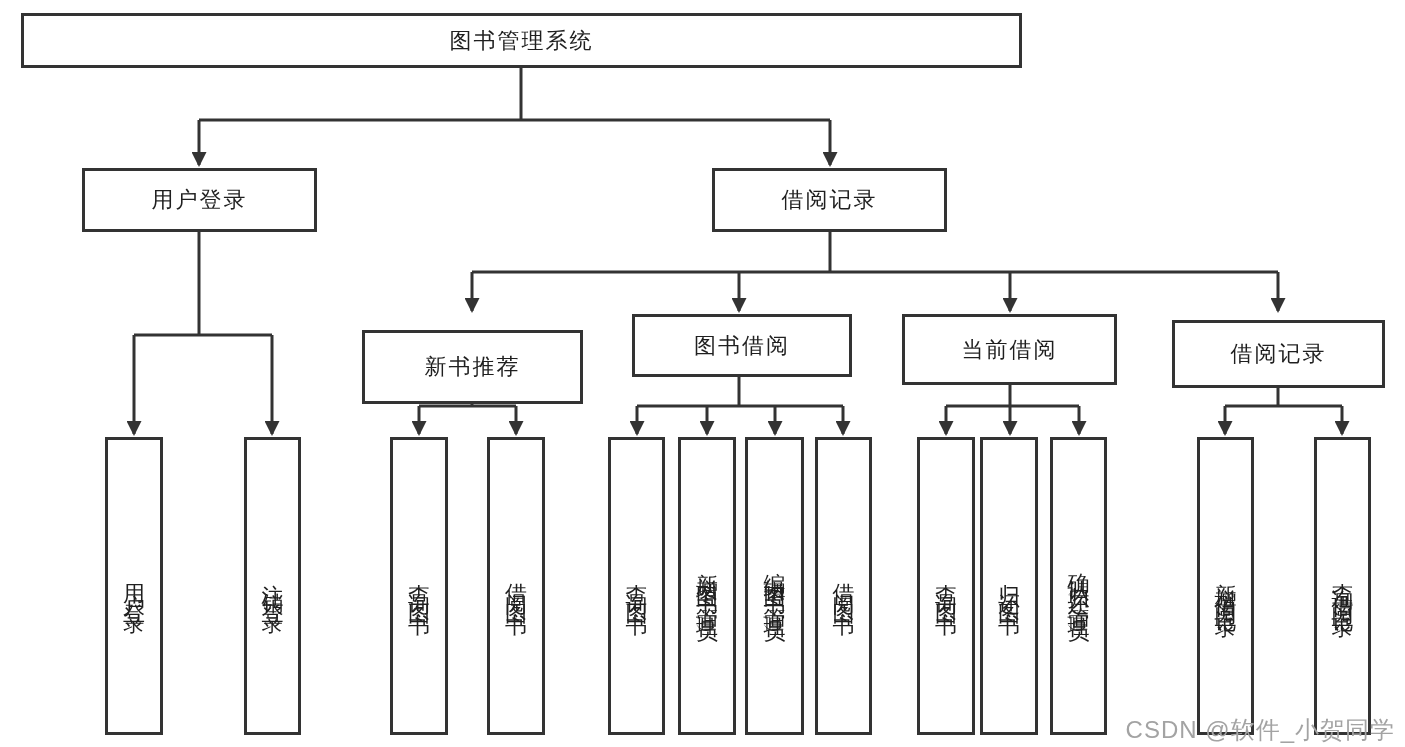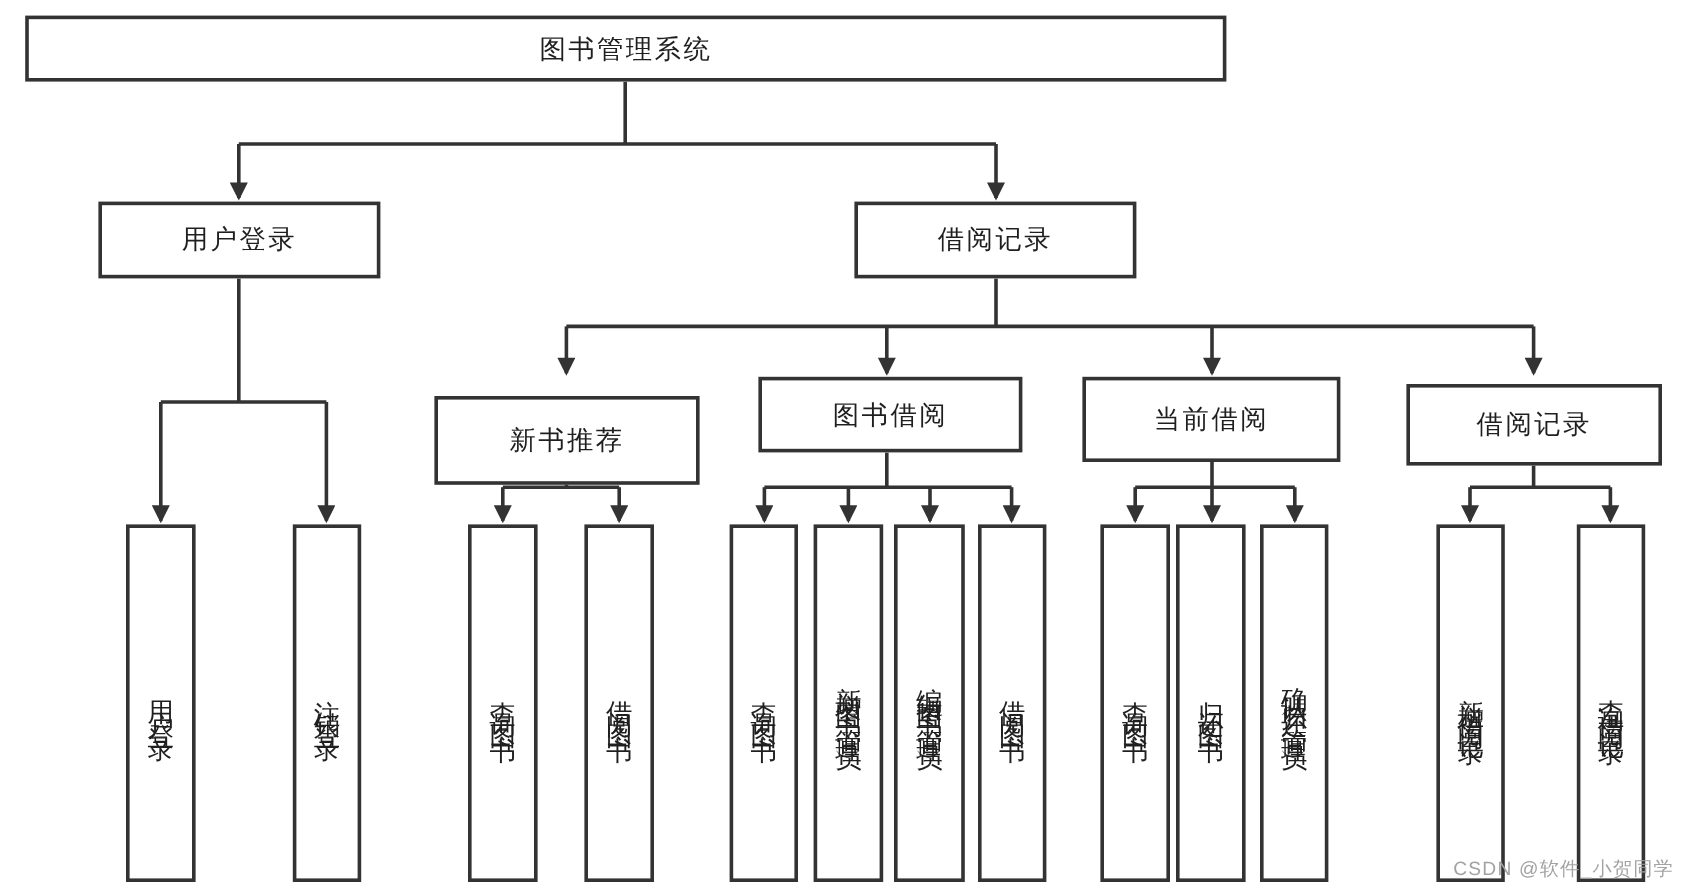--- a/index.html
+++ b/index.html
@@ -55,21 +55,21 @@
   .n-bor4{left:815px;width:57px;}
   .n-cur1{left:917px;}
   .n-cur2{left:980px;width:58px;}
   .n-cur3{left:1050px;width:57px;}
   .n-recs1{left:1197px;width:57px;}
   .n-recs2{left:1314px;width:57px;}
   .watermark{
     position:absolute;
     right:10px;top:714px;
     z-index:3;
-    font-size:16px;
+    font-size:24px;
     color:#a3a3a3;
     letter-spacing:1px;
   }
 </style>
 </head>
 <body>
 
 <div class="canvas">
 
   <svg class="connectors" width="1405" height="747" viewBox="0 0 1405 747">

